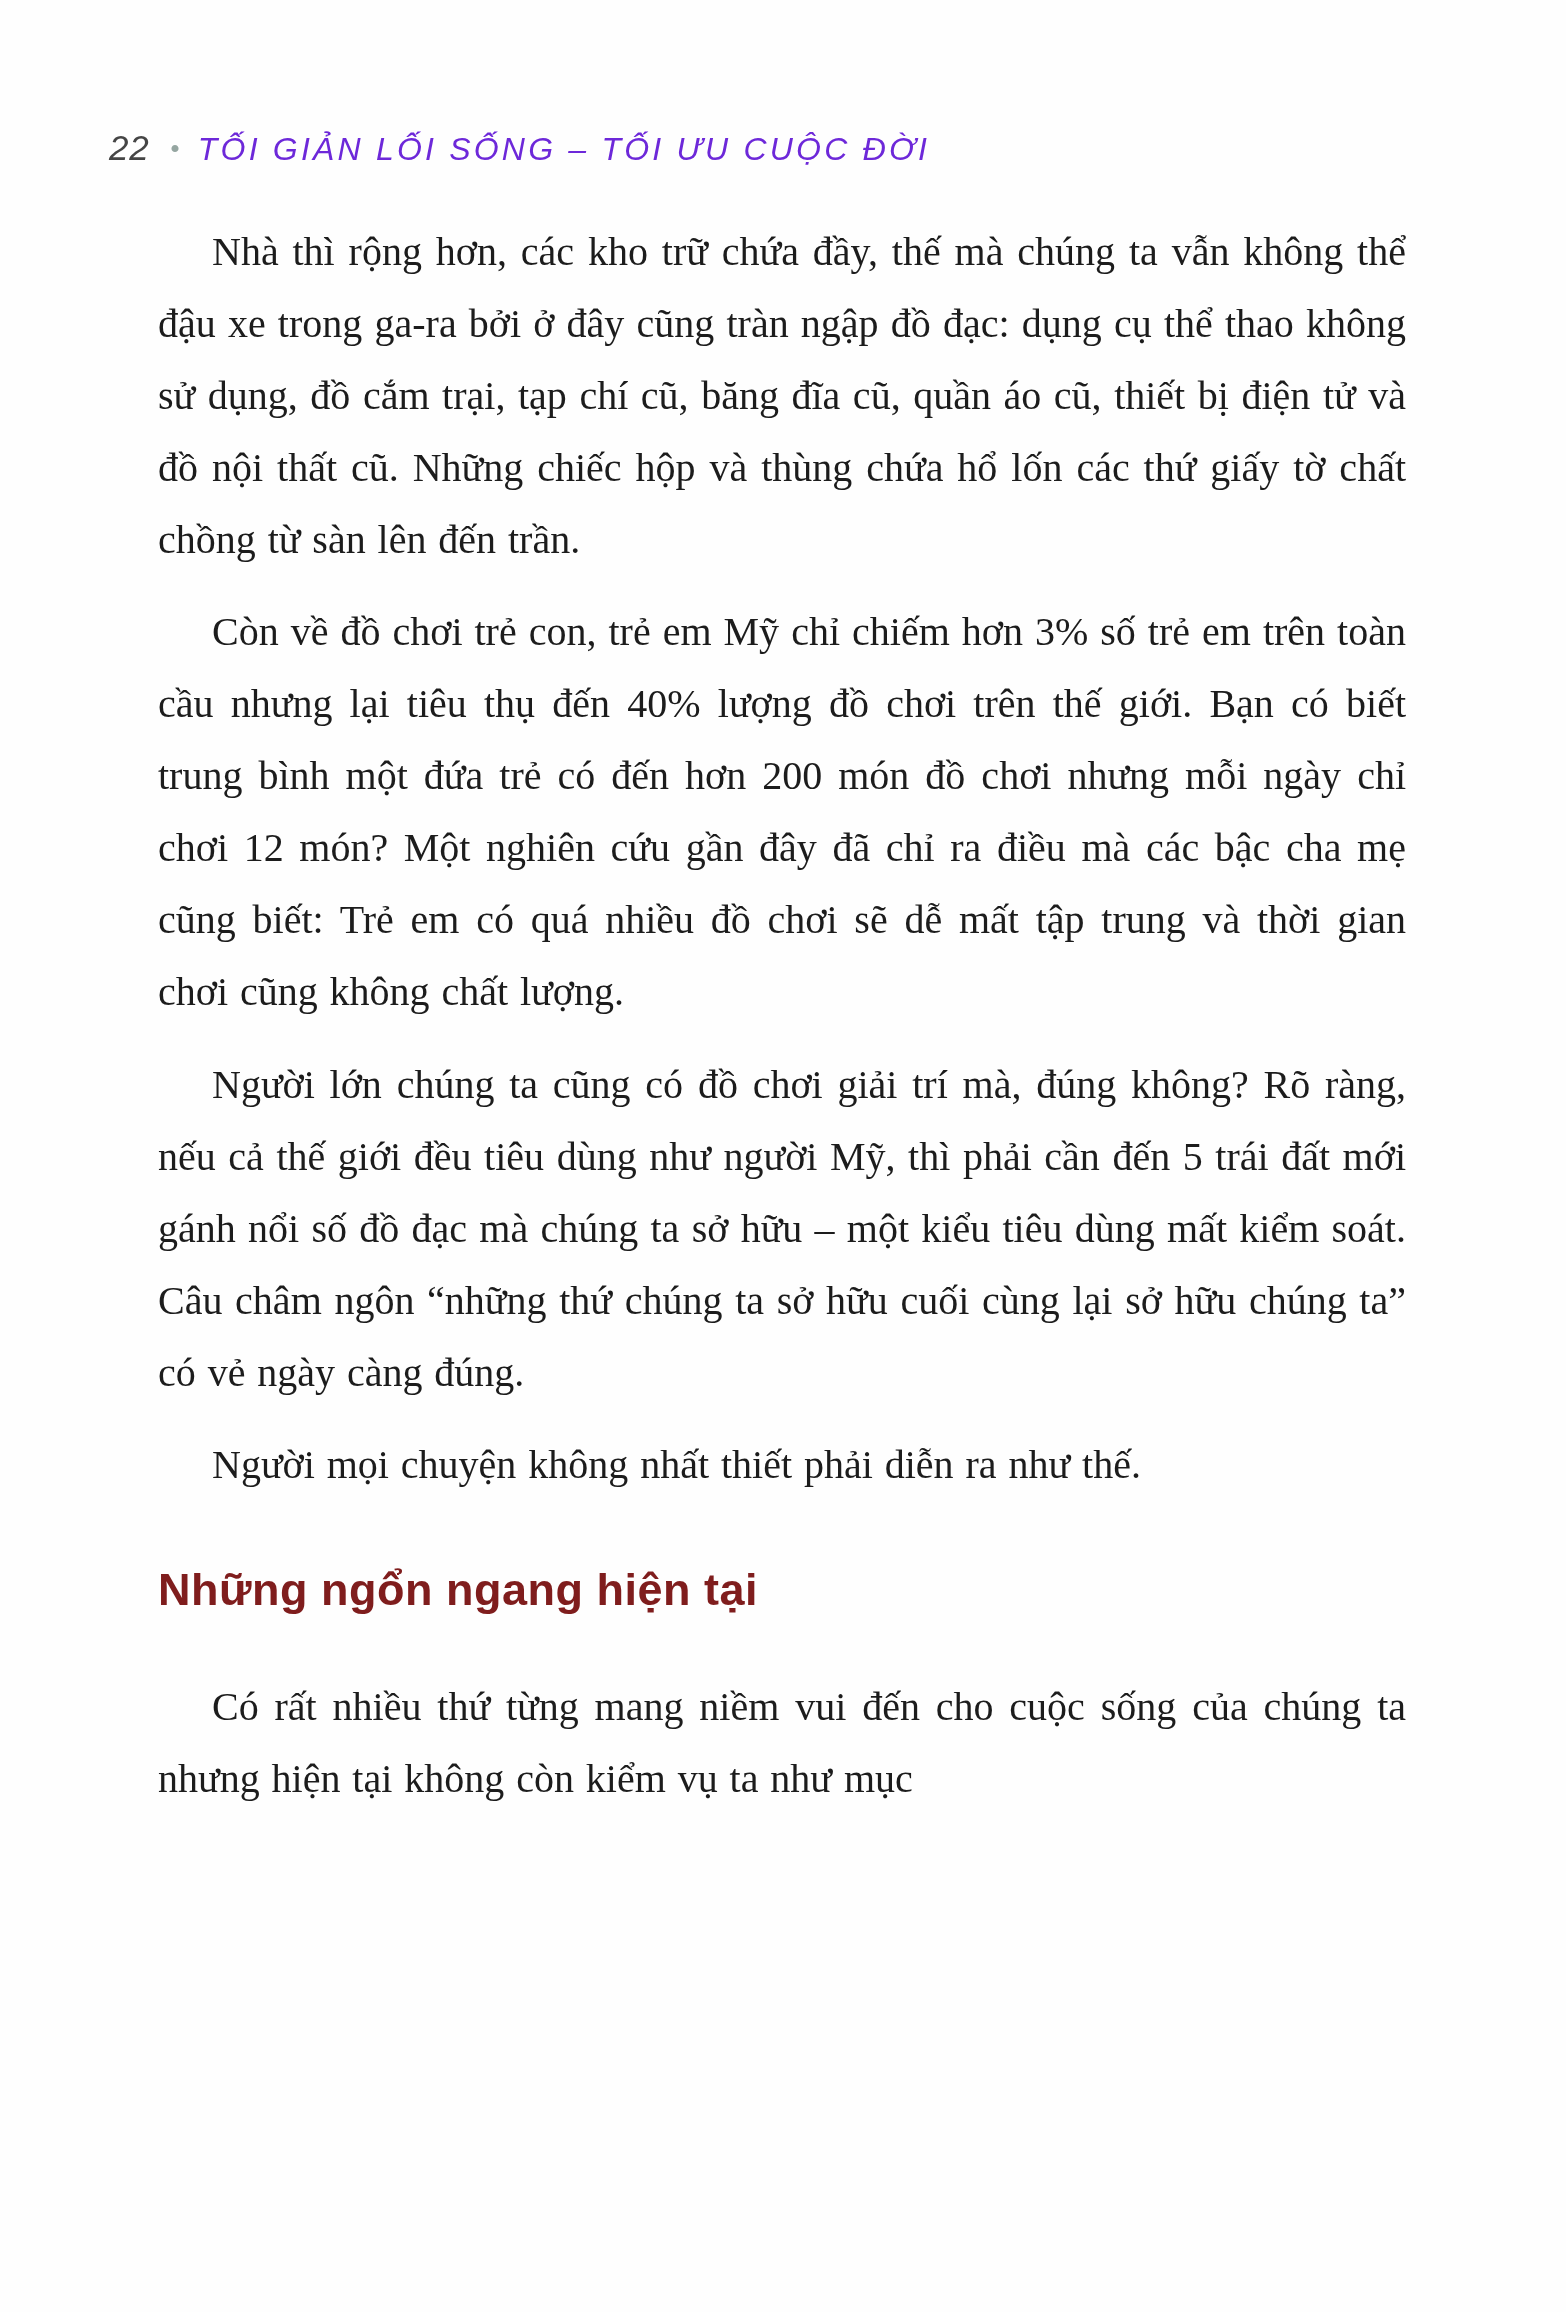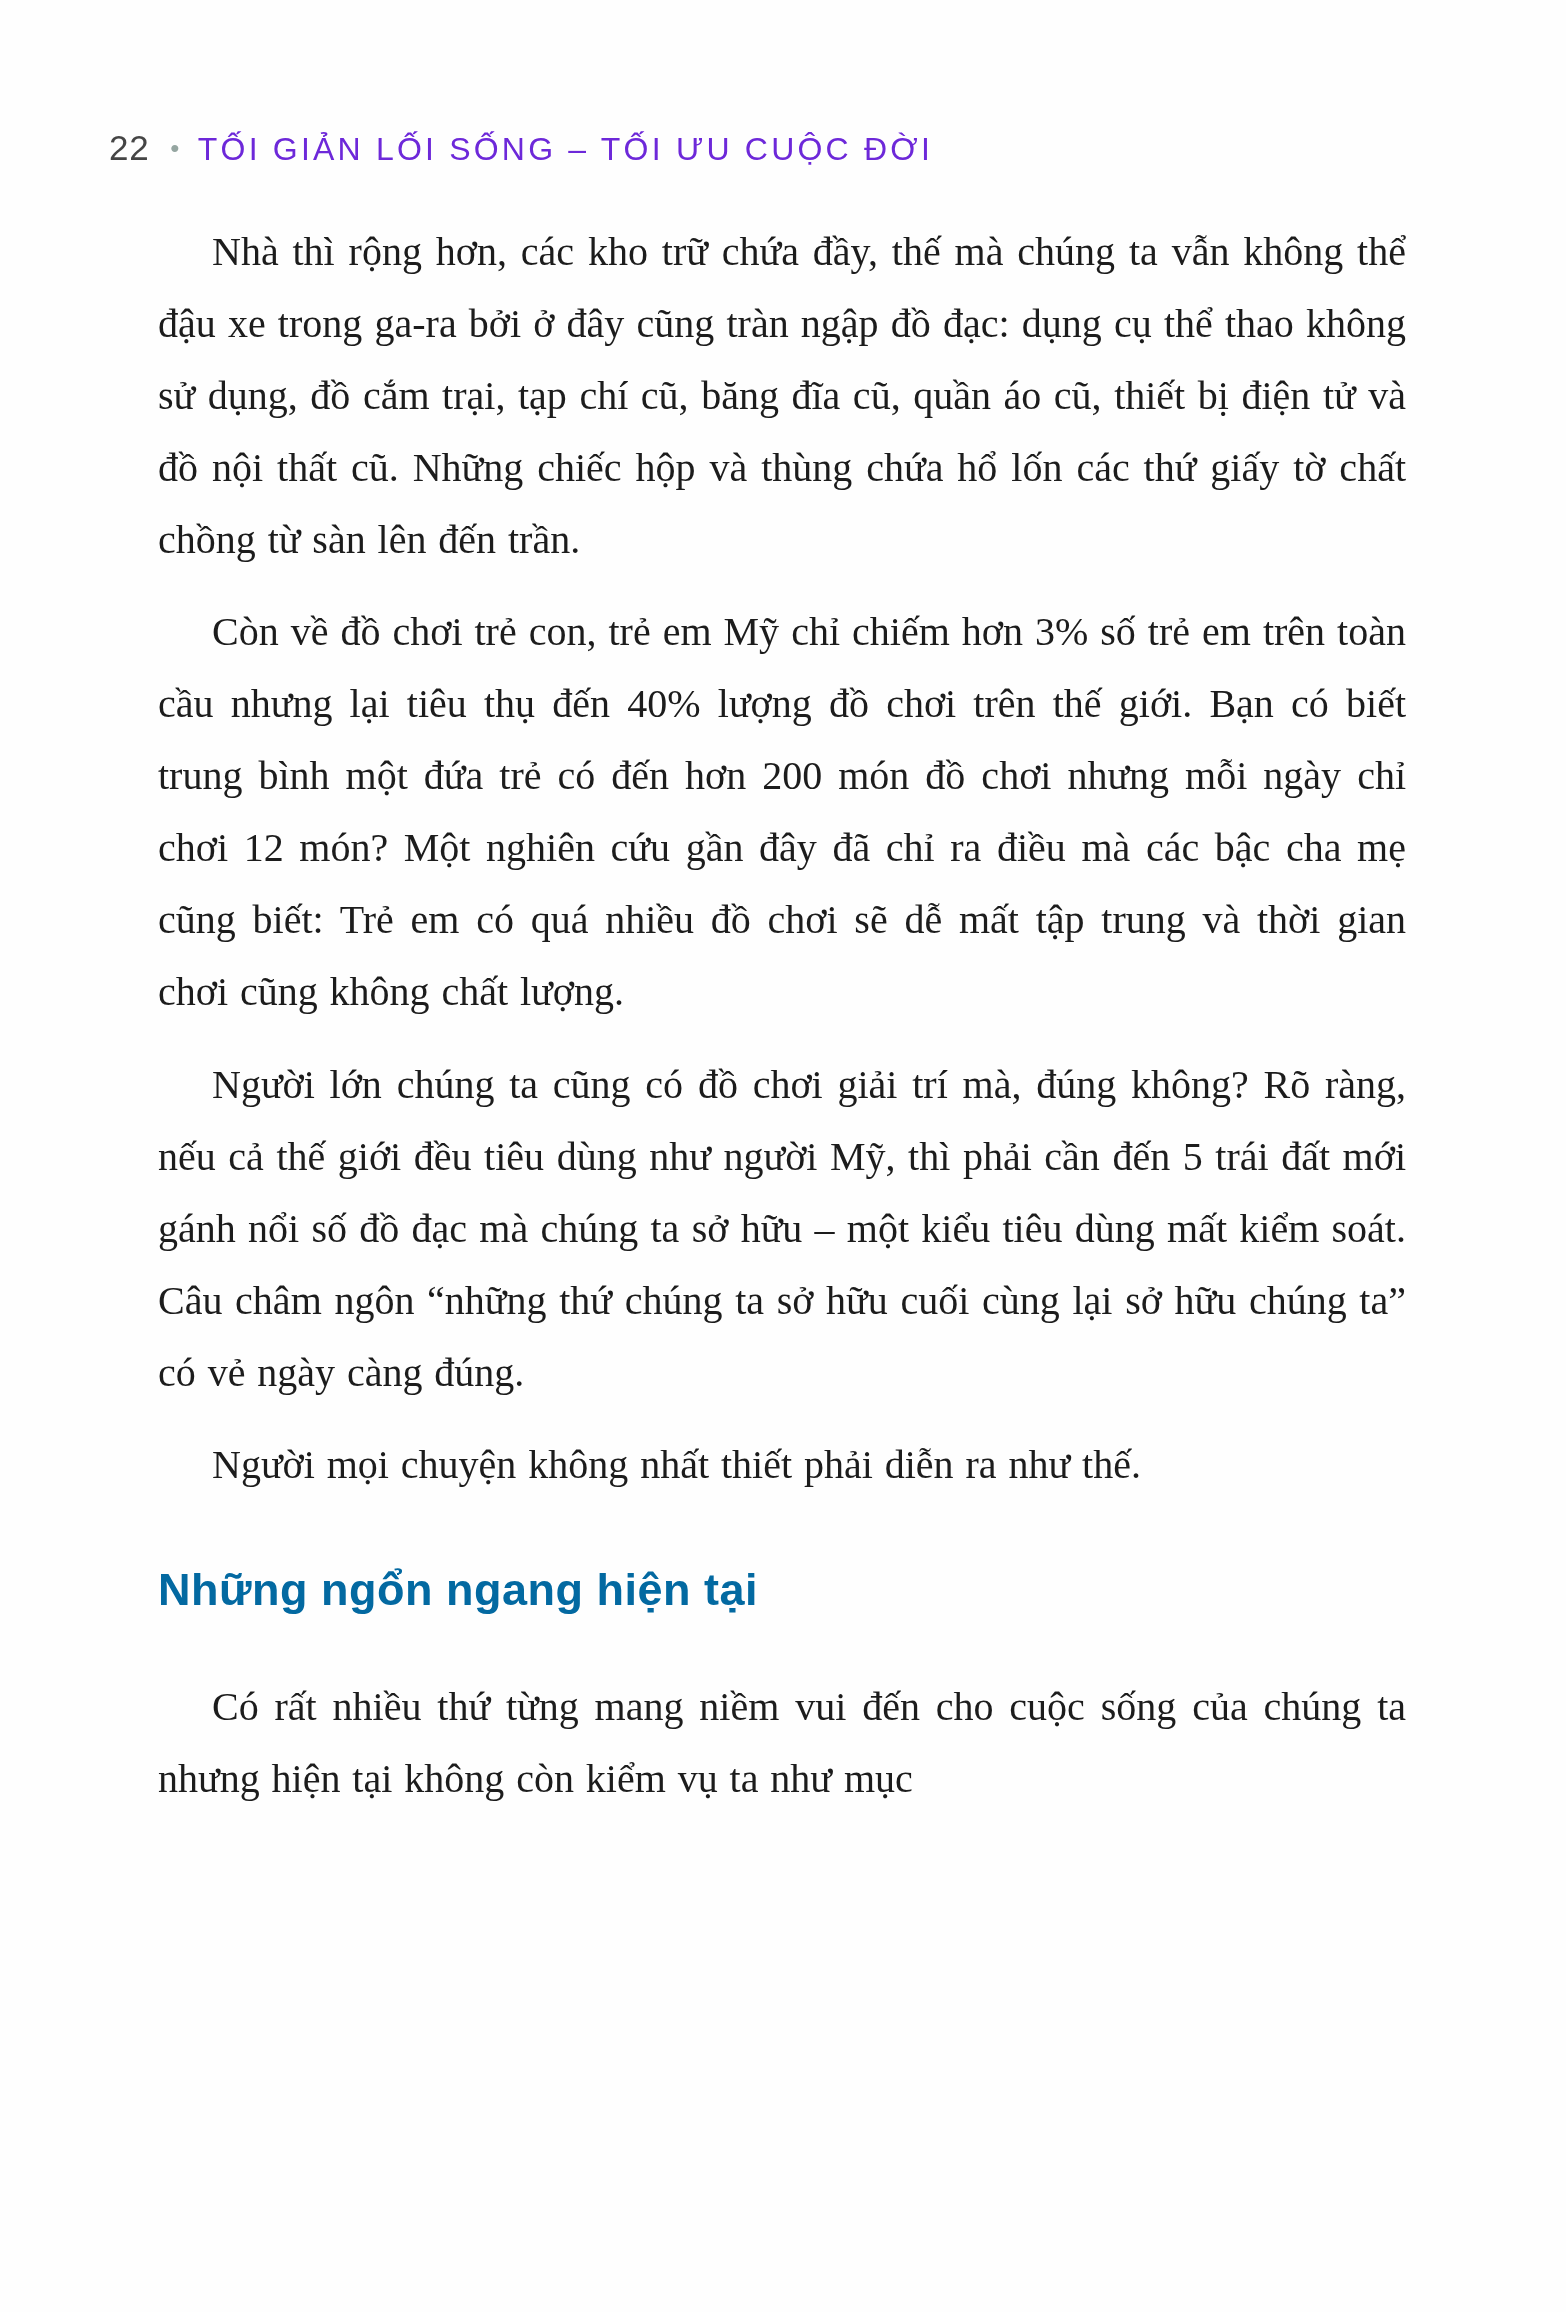--- a/index.html
+++ b/index.html
@@ -12,20 +12,21 @@
     background: #fefefe;
     padding-top: 128px;
     overflow: hidden;
   }
   .running-header {
     display: flex;
     align-items: baseline;
     margin-left: 109px;
     margin-right: 158px;
     font-family: "Liberation Sans", sans-serif;
+    font-style: italic;
   }
   .page-number {
     font-size: 35px;
     color: #454545;
     letter-spacing: 0.9px;
   }
   .header-bullet {
     font-size: 26px;
     color: #95a6a1;
     margin: 0 18.6px 0 20.4px;
@@ -52,21 +53,21 @@
     margin-bottom: 20.4px;
     word-spacing: 1.9px;
   }
   .para.no-indent {
     text-indent: 0;
   }
   .section-heading {
     font-family: "Liberation Sans", sans-serif;
     font-size: 45px;
     font-weight: 700;
-    color: #0369a1;
+    color: #7f1d1d;
     letter-spacing: 0.5px;
     margin: 48px 0 41px 0;
     text-align: left;
   }
 </style>
 </head>
 <body>
 
 <div class="page">
 

